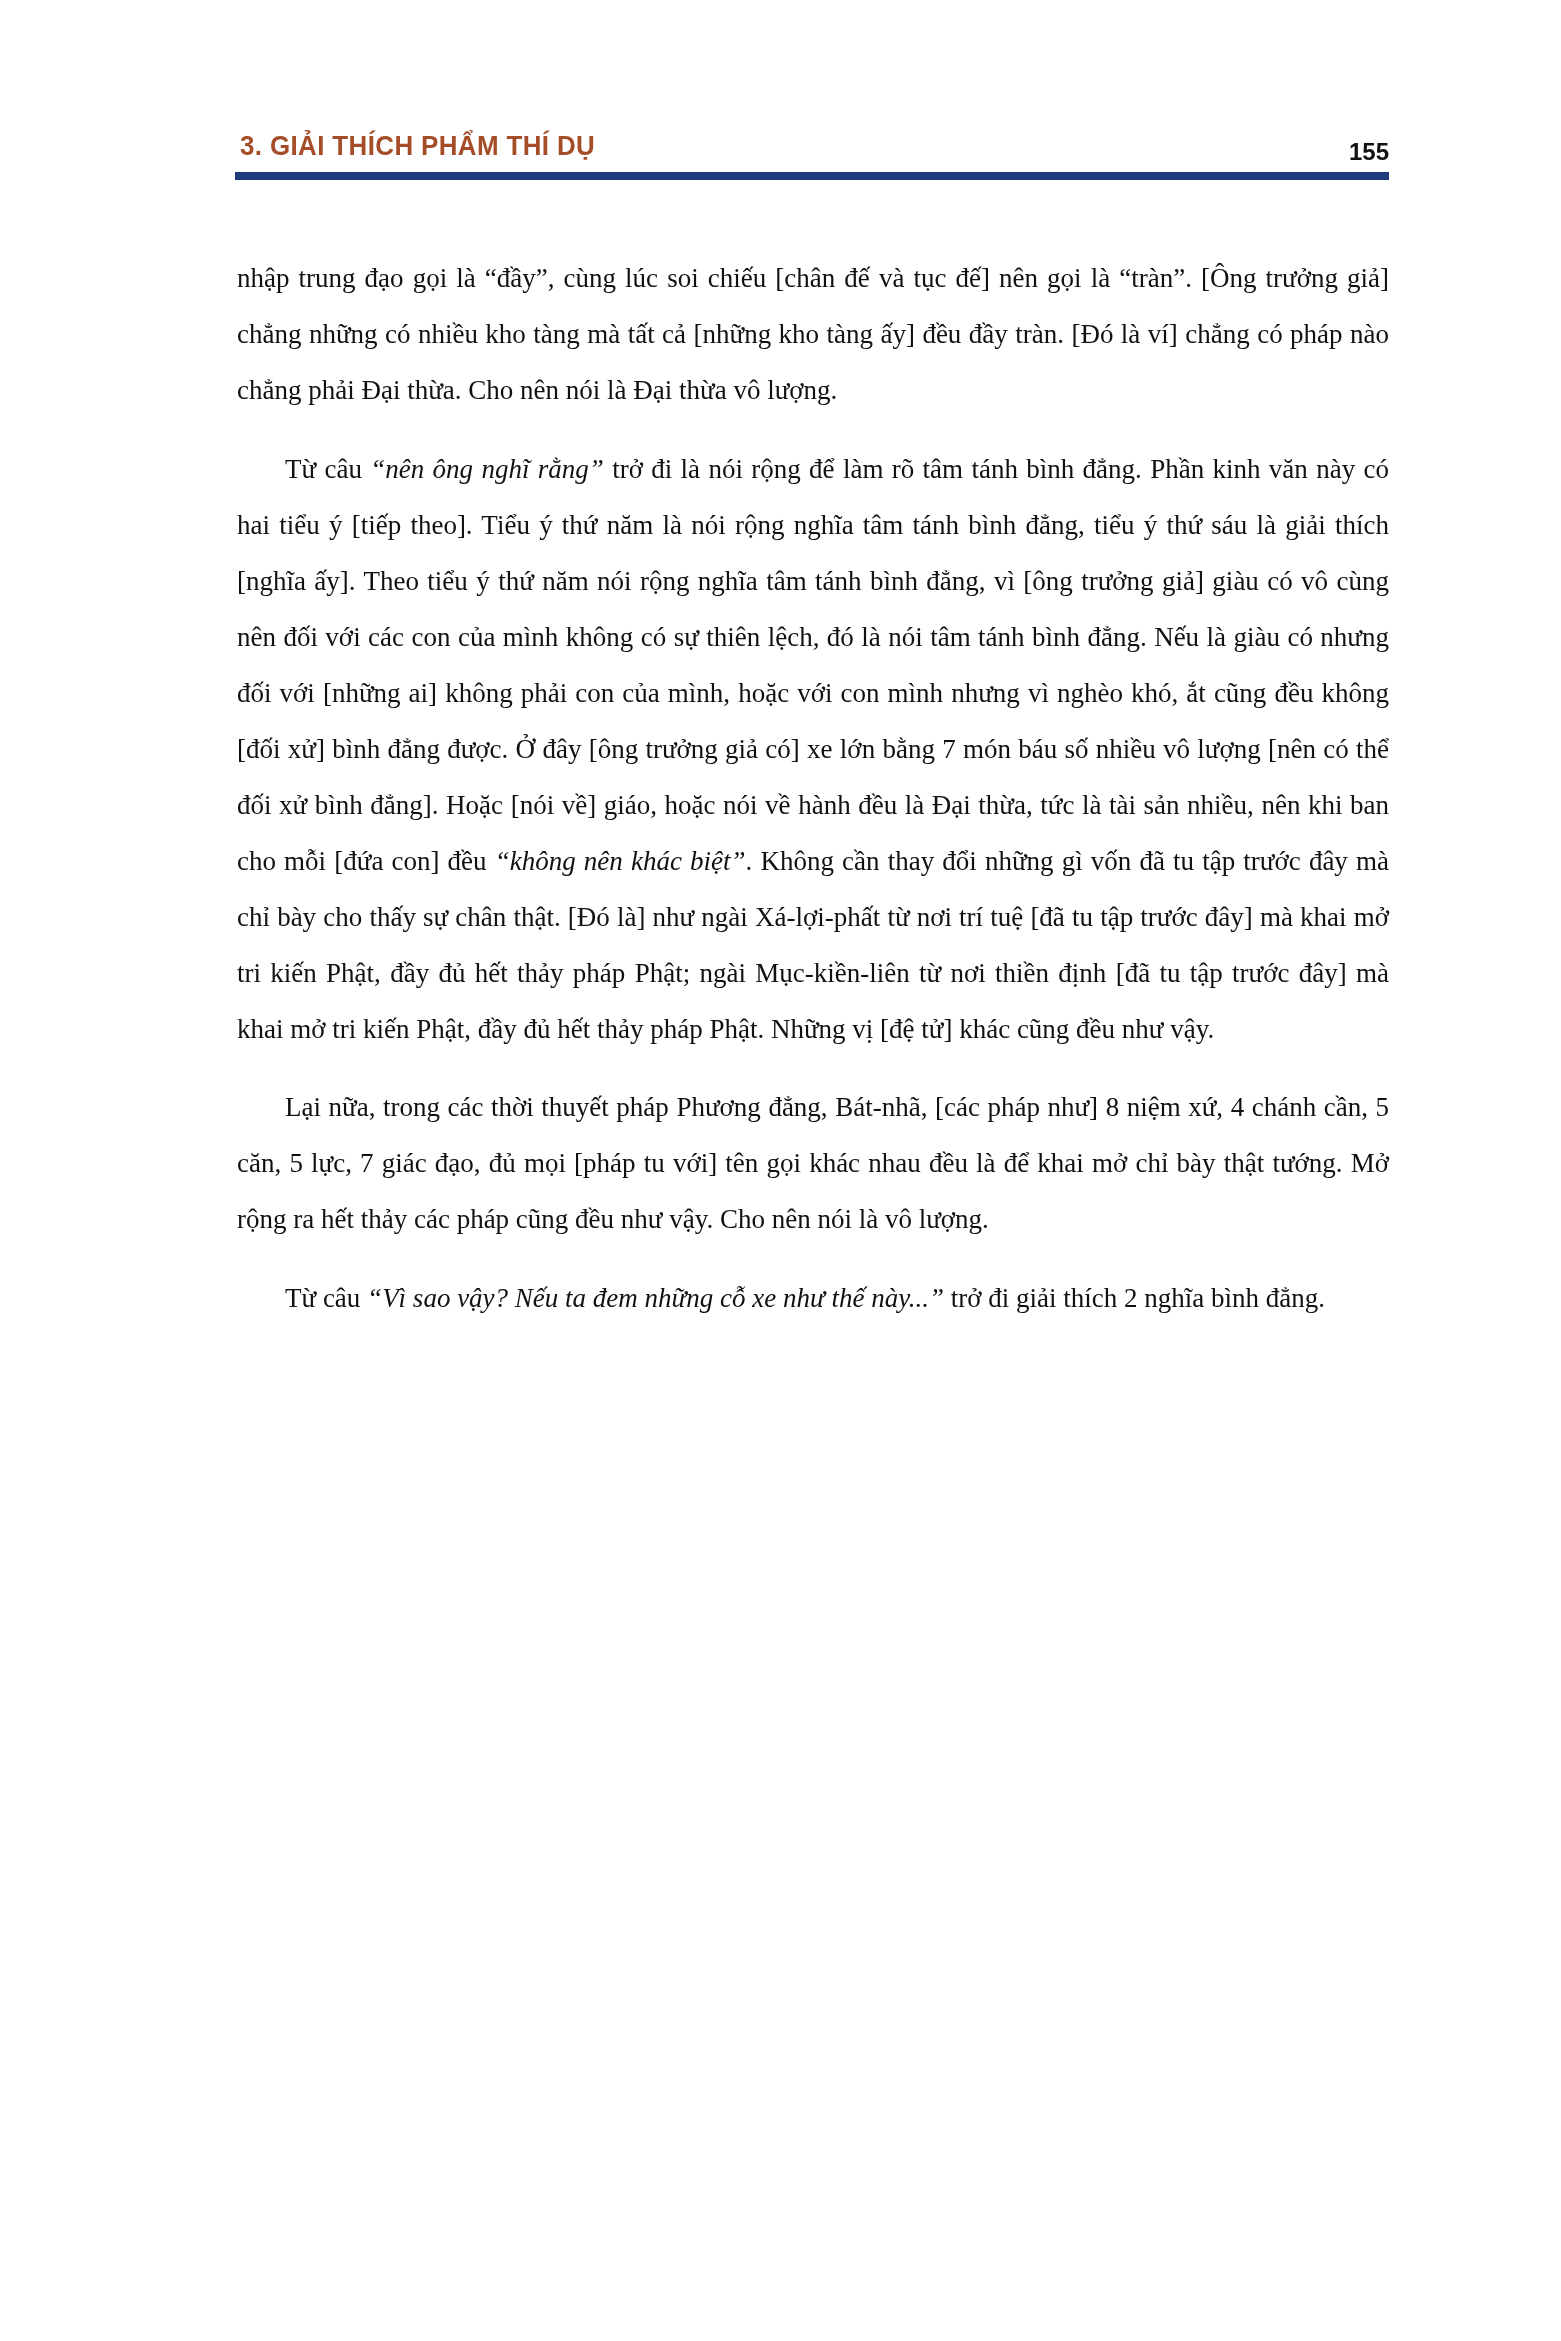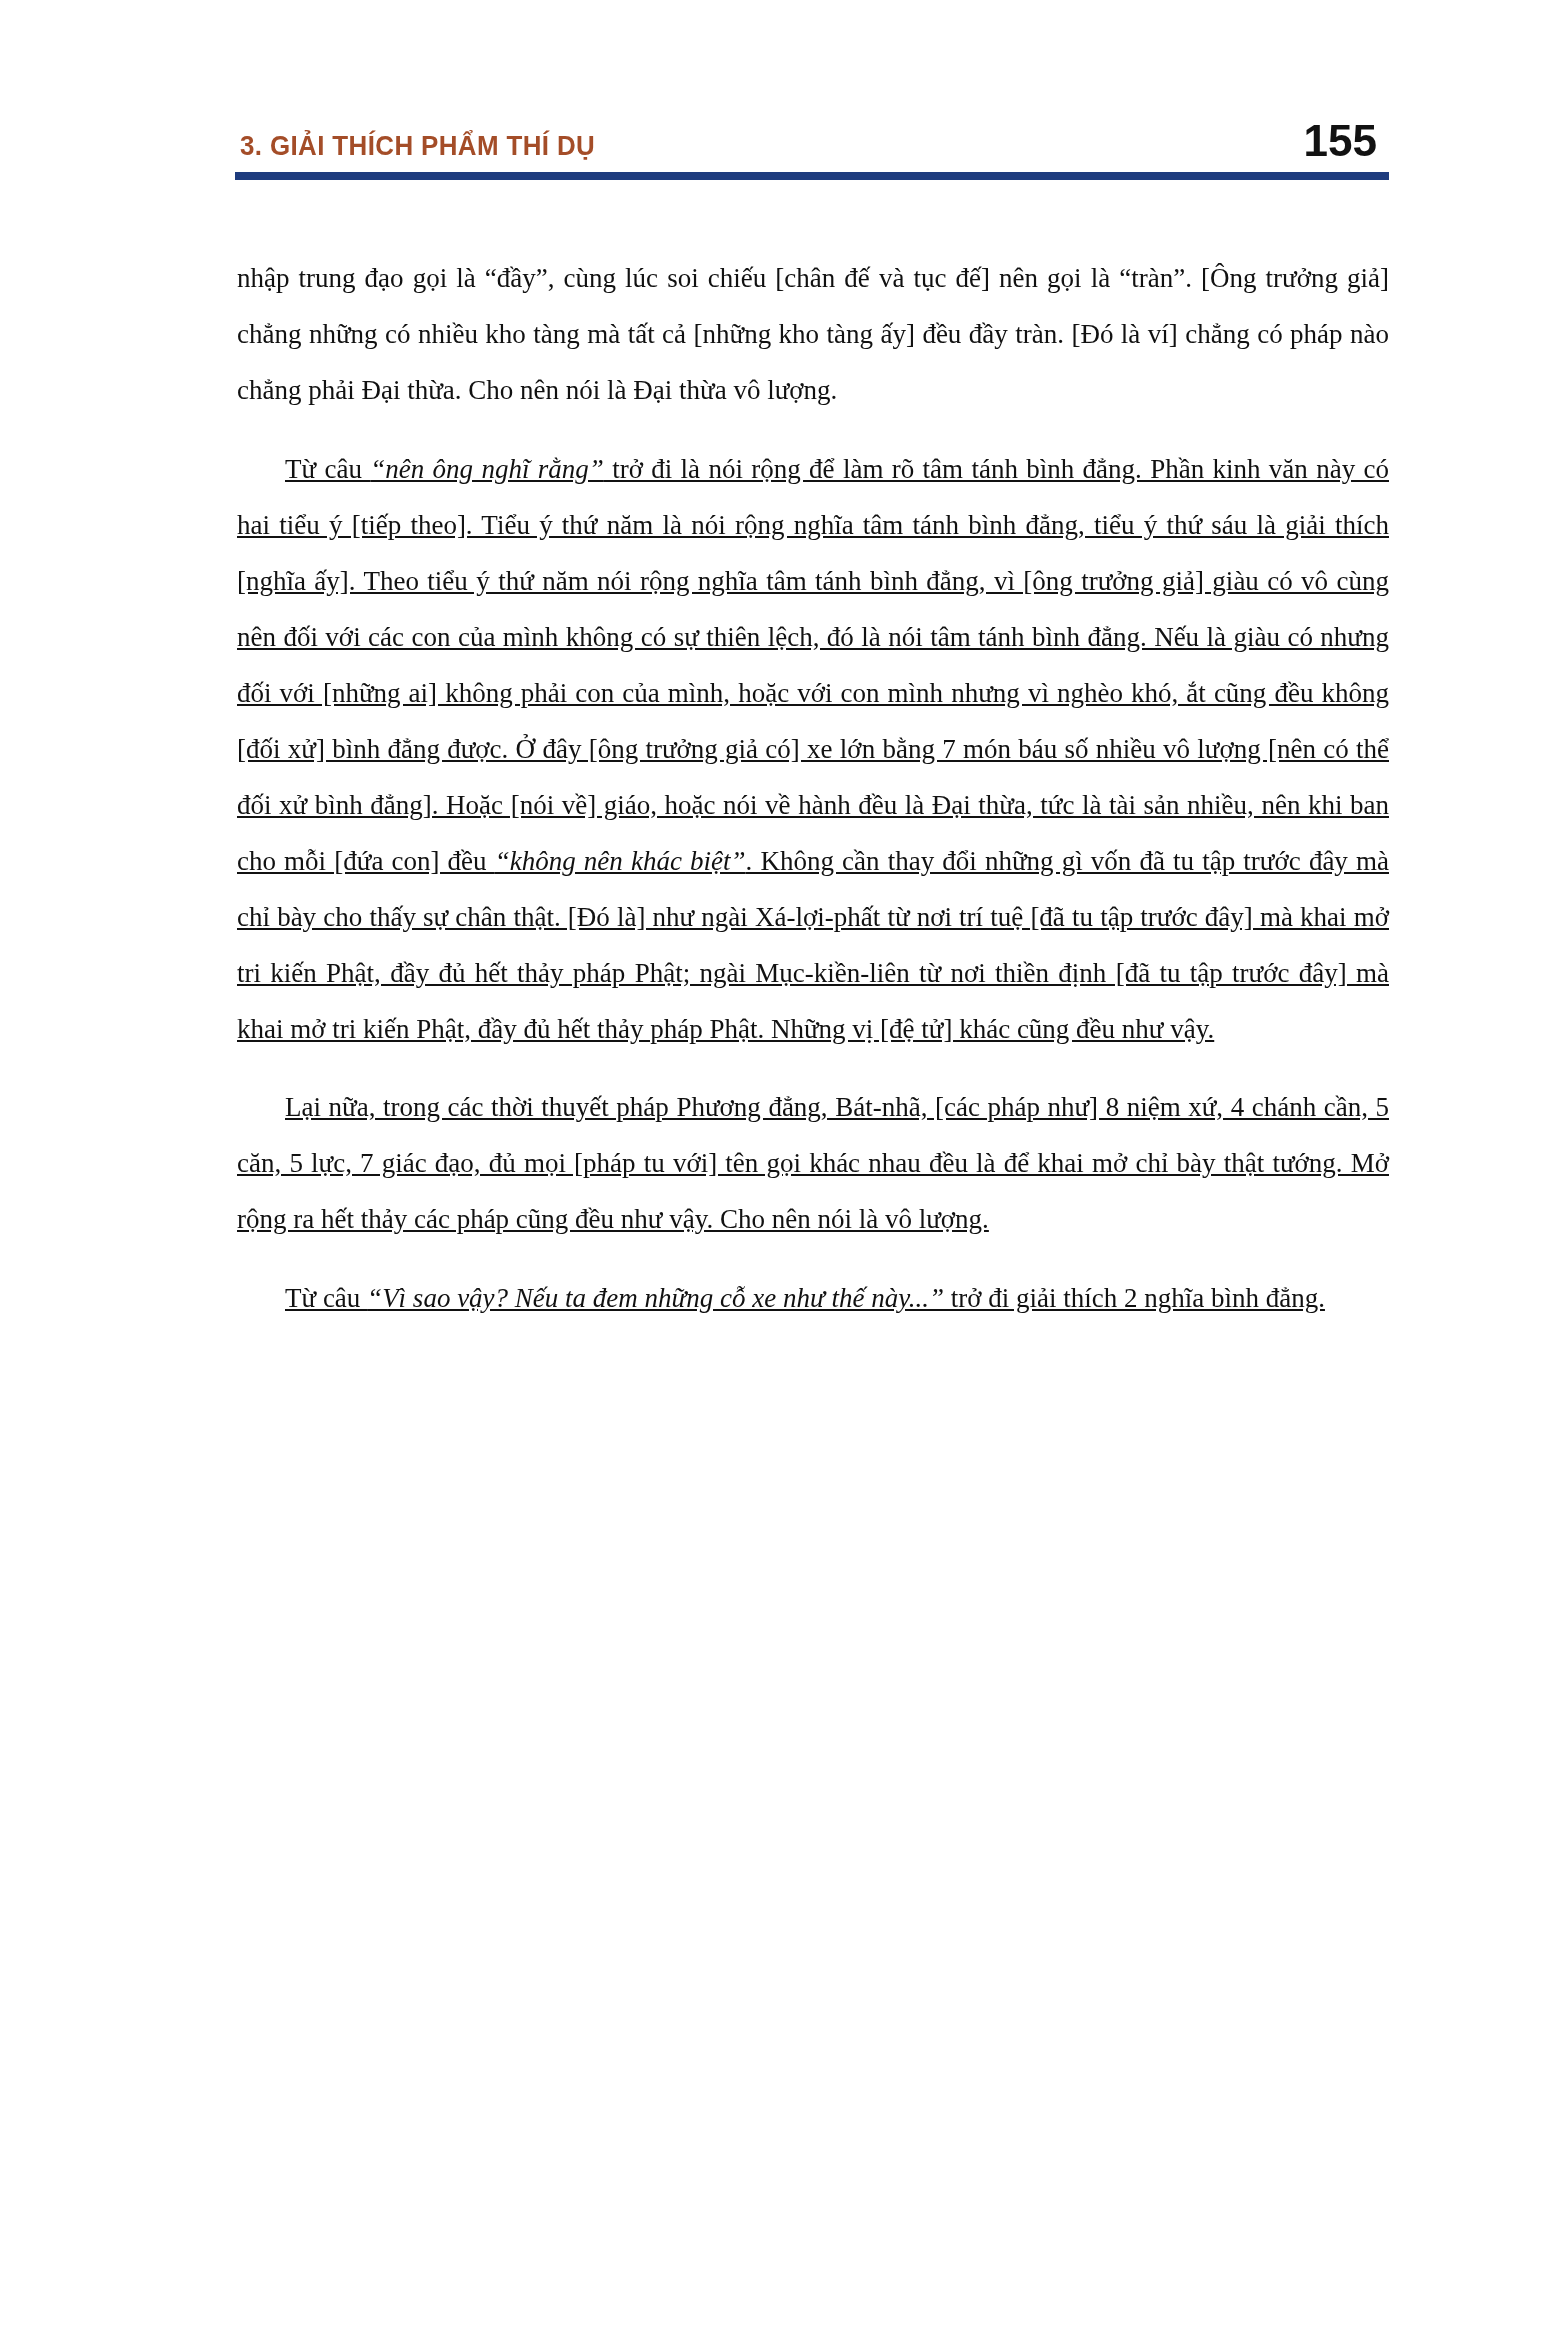--- a/index.html
+++ b/index.html
@@ -31,25 +31,25 @@
     font-weight: bold;
     font-size: 27px;
     letter-spacing: 0.4px;
     color: #A44D28;
     transform: scaleX(0.96);
     transform-origin: left bottom;
     white-space: nowrap;
   }
   .page-number {
     position: absolute;
-    right: 12px;
+    right: 0px;
     bottom: 3.5px;
     font-family: "Liberation Sans", sans-serif;
     font-weight: bold;
-    font-size: 44px;
+    font-size: 24px;
     color: #121212;
   }
   .header-rule {
     position: absolute;
     left: 204px;
     top: 172px;
     width: 1154px;
     height: 7.8px;
     background: #1E3C7E;
   }
@@ -62,21 +62,20 @@
   }
   .content p {
     margin: 0 0 22.6px 0;
     font-size: 27px;
     line-height: 56px;
     text-align: justify;
     text-justify: inter-word;
   }
   .content p.indented {
     text-indent: 48px;
-    text-decoration: underline;
   }
   .content .seg-italic {
     font-style: italic;
   }
 </style>
 </head>
 <body>
 
 <div class="page">
 

